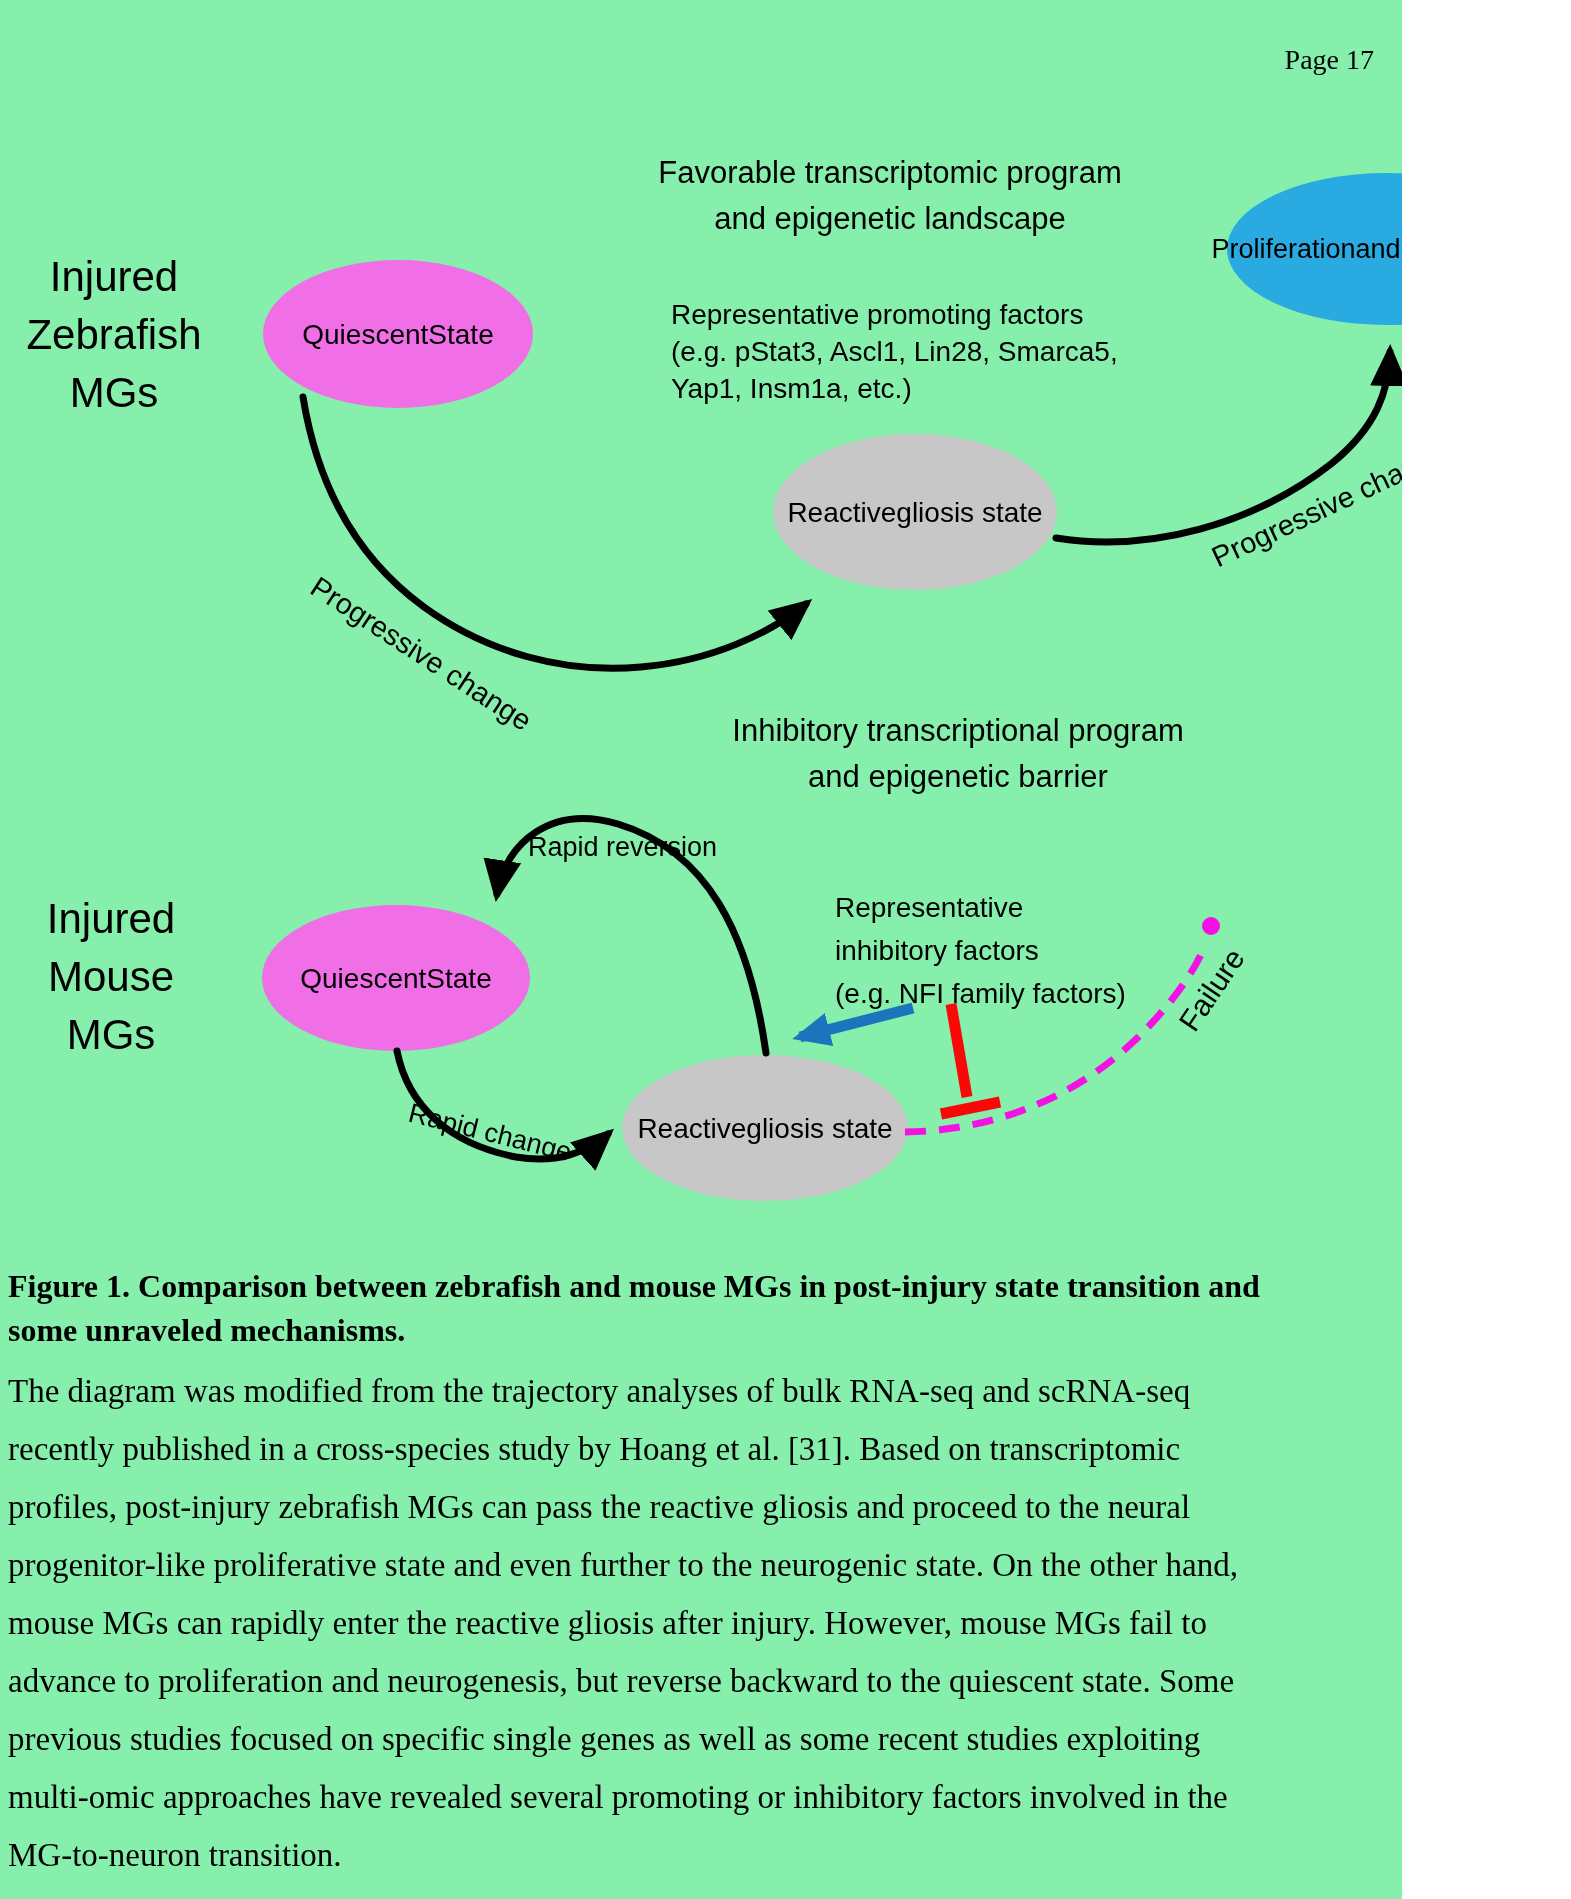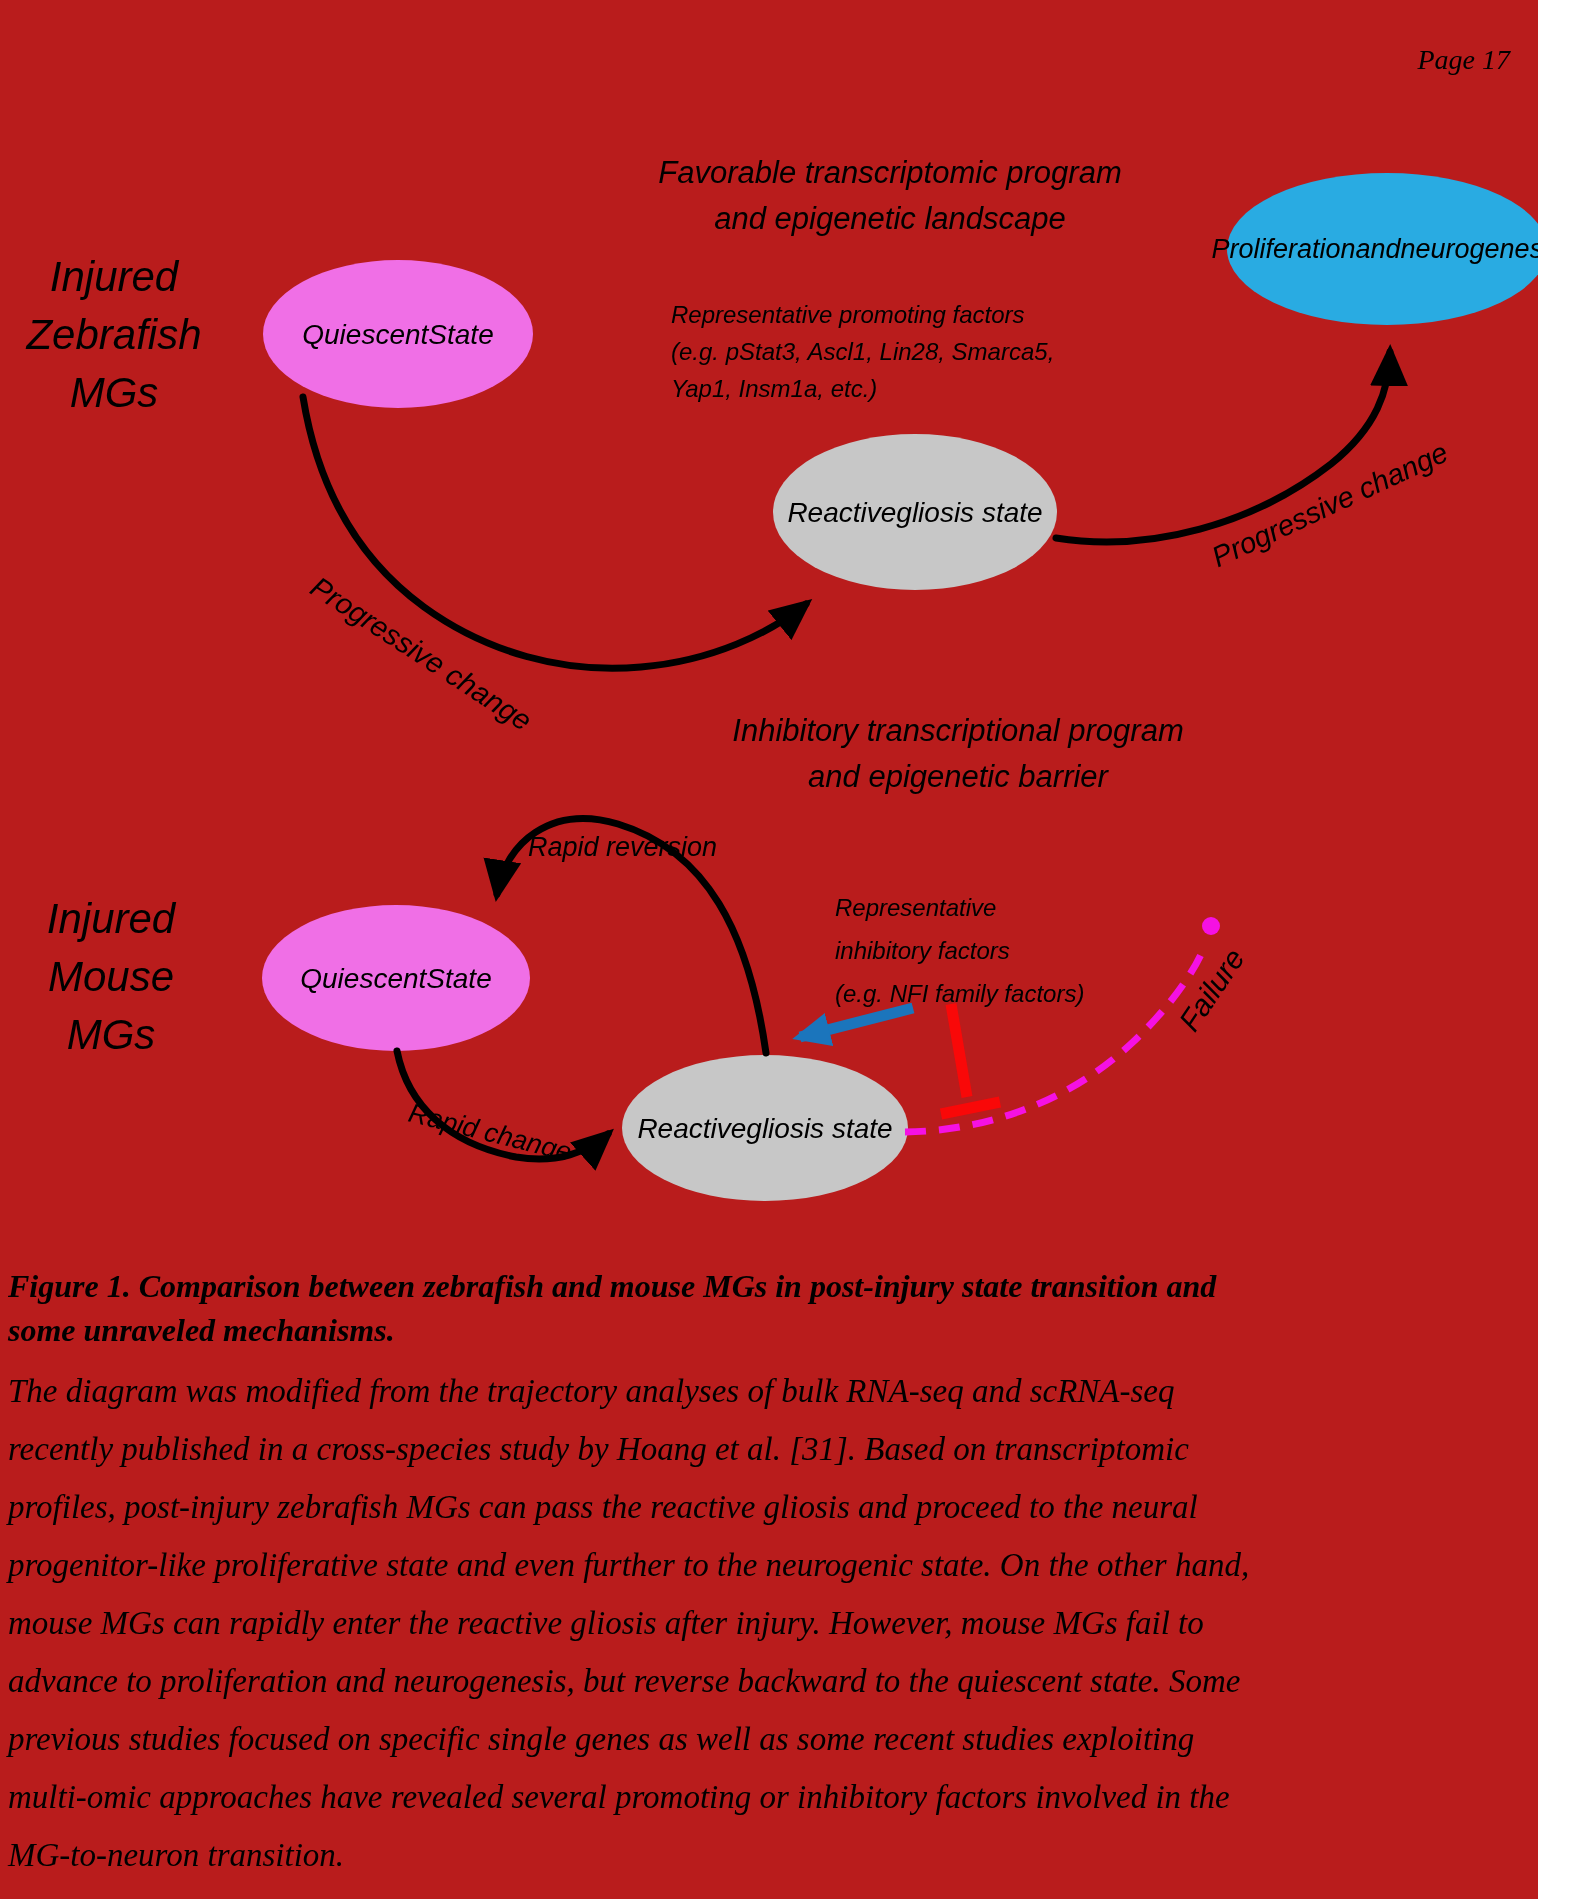--- a/index.html
+++ b/index.html
@@ -1,29 +1,29 @@
 <!DOCTYPE html>
 <html><head>
 <meta charset="utf-8">
 <style>
   html,body{margin:0;padding:0;background:#ffffff;}
-  .canvas{position:relative;width:1538px;height:1899px;background:#b91c1c;color:#000;
-          font-family:"Liberation Sans",sans-serif;overflow:hidden;font-style:italic;}
+  .canvas{position:relative;width:1402px;height:1899px;background:#86efac;color:#000;
+          font-family:"Liberation Sans",sans-serif;overflow:hidden;}
   .abs{position:absolute;margin-top:24px;}
   
   .node{position:absolute;border-radius:50%;display:flex;flex-direction:row;
         align-items:center;justify-content:center;text-align:center;z-index:1;}
   .node-line{font-size:28px;line-height:39px;}
   .node-line-sm{font-size:27px;line-height:36px;}
   
   .side-label{position:absolute;text-align:center;font-size:42px;line-height:58px;z-index:3;}
   
   .fig-heading{position:absolute;text-align:center;font-size:31px;line-height:46px;z-index:3;}
   
-  .factors{position:absolute;font-size:24px;z-index:3;}
+  .factors{position:absolute;font-size:28px;z-index:3;}
   .factors .fline{line-height:37px;}
   .factors-b .fline{line-height:43px;}
   
   .rot-label{position:absolute;white-space:nowrap;z-index:3;font-size:29px;}
   .svg-layer{position:absolute;left:0;top:0;z-index:2;pointer-events:none;}
   
   .caption{position:absolute;left:8px;top:1264px;width:1556px;
            font-family:"Liberation Serif",serif;z-index:3;}
   .cap-title-line{font-weight:bold;font-size:32px;line-height:44px;white-space:nowrap;}
   .cap-body{margin-top:10px;}

